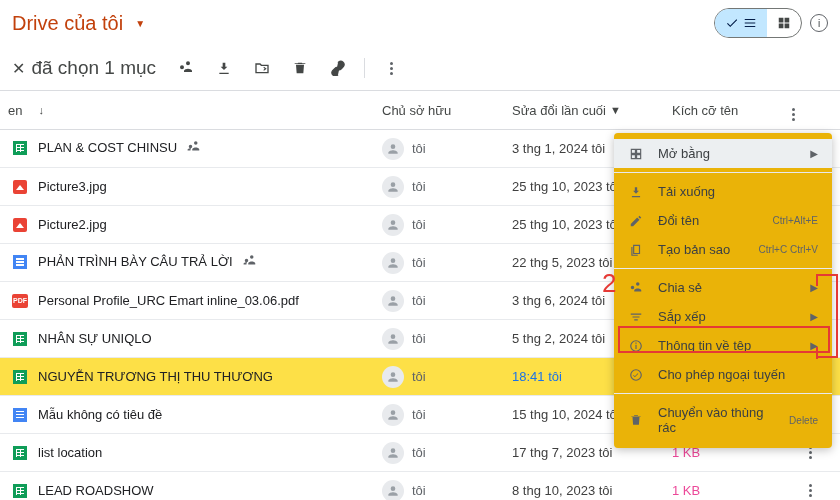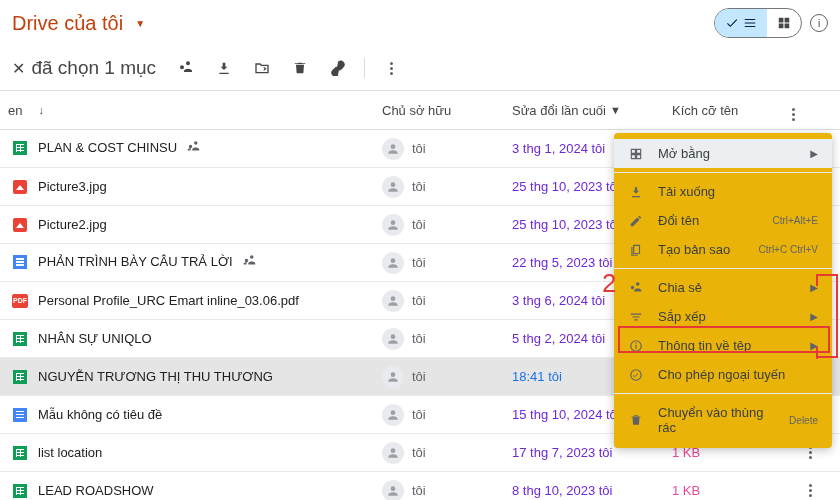--- a/index.html
+++ b/index.html
@@ -18,34 +18,34 @@
 .tbtn { width: 32px; height: 32px; display: flex; align-items: center; justify-content: center; cursor: pointer; border-radius: 50%; }
 .divider { width: 1px; height: 20px; background: #dadce0; margin: 0 4px; }
 .table-header { display: flex; align-items: center; padding: 8px 12px 8px 0; border-bottom: 1px solid #dadce0; font-size: 13px; color: #444746; font-weight: 500; }
 .col-name { flex: 1; display: flex; align-items: center; gap: 16px; padding-left: 8px; }
 .col-owner { width: 130px; }
 .col-modified { width: 160px; display: flex; align-items: center; gap: 4px; }
 .col-size { width: 120px; text-align: left; }
 .col-more { width: 36px; }
 .arrow-down { font-size: 11px; }
 .filerow { display: flex; align-items: center; padding: 0 12px 0 0; height: 38px; border-bottom: 1px solid #e8eaed; }
-.filerow.selected { background: #e5e5e5; }
+.filerow.selected { background: #fde047; }
 .fname { flex: 1; display: flex; align-items: flex-start; gap: 10px; padding-left: 12px; font-size: 13px; color: #202124; }
 .ficon { width: 16px; height: 16px; display: flex; align-items: center; justify-content: center; flex-shrink: 0; }
 .sheets-icon { background: #0f9d58; width: 14px; height: 14px; position: relative; }
 .sheets-icon::after { content:''; position:absolute; left:3px; top:3px; width:8px; height:8px; background: linear-gradient(#fff 1px, transparent 1px) 0 0/100% 3px, linear-gradient(90deg,#fff 1px,transparent 1px) 0 0/4px 100%; }
 .img-icon { background: #ea4335; width: 14px; height: 14px; border-radius: 2px; position: relative; }
 .img-icon::after { content:''; position:absolute; left:3px; top:5px; width:0; height:0; border-left:4px solid transparent; border-right:4px solid transparent; border-bottom:5px solid #fff; }
 .docs-icon { background: #4285f4; width: 14px; height: 14px; position: relative; }
 .docs-icon::after { content:''; position:absolute; left:3px; top:3px; width:8px; height:1.5px; background:#fff; box-shadow: 0 3px #fff, 0 6px #fff; }
 .pdf-icon { background: #ea4335; width: 18px; height: 14px; color: #fff; font-size: 7px; font-weight: bold; display: flex; align-items: center; justify-content: center; border-radius: 2px; }
 .fowner { width: 130px; display: flex; align-items: center; gap: 8px; color: #5f6368; font-size: 13px; }
 .avatar { width: 22px; height: 22px; border-radius: 50%; background: #e8eaed; display: flex; align-items: center; justify-content: center; }
 .avatar svg { width: 14px; height: 14px; fill: #9aa0a6; }
-.fmodified { width: 160px; color: #6d28d9; font-size: 13px; }
+.fmodified { width: 160px; color: #404040; font-size: 13px; }
 .fmodified.sel { color: #1a73e8; }
 .fsize { width: 120px; color: #ec4899; font-size: 13px; }
 .fmore { width: 36px; display: flex; align-items: center; justify-content: center; cursor: pointer; }
 .shared-badge svg { width: 14px; height: 14px; fill: #5f6368; }
 .context-menu { position: absolute; top: 133px; left: 614px; width: 218px; background: #eab308; border-radius: 4px; box-shadow: 0 2px 10px rgba(0,0,0,0.25); padding: 6px 0; z-index: 100; }
 .menu-item { display: flex; align-items: center; padding: 7px 14px; gap: 14px; font-size: 13px; color: #3c4043; cursor: pointer; position: relative; }
 .menu-item.hl { background: #eceff1; }
 .menu-item .micon { width: 16px; display: flex; align-items: center; justify-content: center; }
 .menu-item .mlabel { flex: 1; }
 .menu-item .mshortcut { font-size: 10px; color: #5f6368; }

